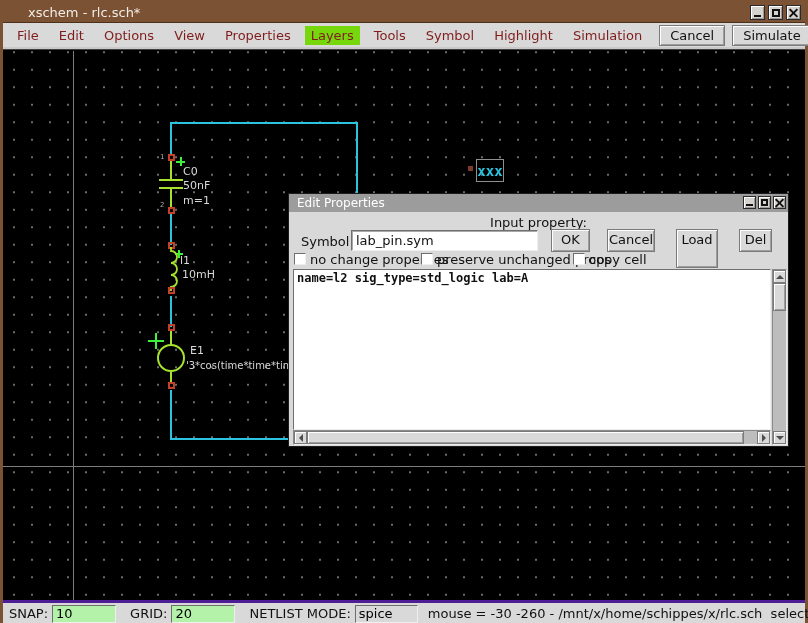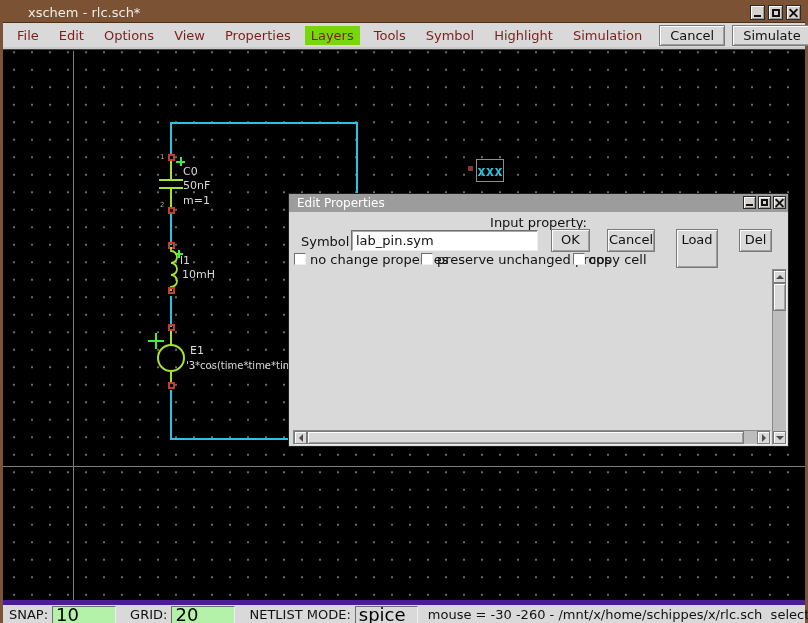--- a/index.html
+++ b/index.html
@@ -97,25 +97,25 @@
   .tri { width:0; height:0; border:4px solid transparent; }
   .tri.left  { border-right-color:#4c4c4c; margin-left:-4px; }
   .tri.right { border-left-color:#4c4c4c; margin-right:-4px; }
   .tri.up    { border-bottom-color:#4c4c4c; margin-top:-4px; }
   .tri.down  { border-top-color:#4c4c4c; margin-bottom:-4px; }
   .sb-thumb { position:absolute; background:var(--ui-gray,#d9d9d9); border:1px solid #7a7a7a;
               box-shadow:inset 1px 1px 0 #fff, inset -1px -1px 0 #9e9e9e; }
 
   
   .statusbar { position:absolute; left:0; top:553px; width:802px; height:24px;
-               background:var(--ui-gray,#d9d9d9); border-top:5px solid #4c1d95;
+               background:var(--ui-gray,#d9d9d9); border-top:3px solid #4c1d95;
                display:flex; align-items:center; padding:0 6px; color:#111; }
   .statusbar label { margin-right:4px; white-space:nowrap; }
   .sb-entry { height:18px; border:1px solid; border-color:#6f6f6f #efefef #efefef #6f6f6f;
-              font-family:inherit; font-size:18px; padding:0 3px; outline:none; }
+              font-family:inherit; font-size:13px; padding:0 3px; outline:none; }
   .sb-entry.green { background:var(--status-green,#b4f2aa); width:64px; margin-right:14px; }
   .sb-entry.gray  { background:var(--ui-gray,#d9d9d9); width:63px; margin-right:8px; }
   .sb-info { white-space:pre; margin-left:2px; }
 </style>
 </head>
 <body>
 
 <div class="window">
 
   <div class="titlebar">
@@ -234,20 +234,21 @@
     <div class="btn" style="left:387px; top:35px; width:42px; height:39px;">Load</div>
     <div class="btn" style="left:450px; top:35px; width:33px; height:23px;">Del</div>
 
     <div class="checkbox" style="left:5px;   top:59px;"></div>
     <div class="cb-label" style="left:21px;  top:58px;">no change properties</div>
     <div class="checkbox" style="left:132px; top:59px;"></div>
     <div class="cb-label" style="left:148px; top:58px;">preserve unchanged props</div>
     <div class="checkbox" style="left:284px; top:59px;"></div>
     <div class="cb-label" style="left:300px; top:58px;">copy cell</div>
 
+    <textarea class="dlg-text" spellcheck="false" style="">name=l2 sig_type=std_logic lab=A</textarea>
 
     <div class="sb" style="left:483px; top:75px; width:15px; height:176px;">
       <div class="sb-arrow" style="left:0; top:0;">
           <span class="tri up"></span>
         </div>
       <div class="sb-thumb" style="left:0; top:13px; width:13px; height:28px;"></div>
       <div class="sb-arrow" style="left:0; bottom:0;">
           <span class="tri down"></span>
         </div>
     </div>

